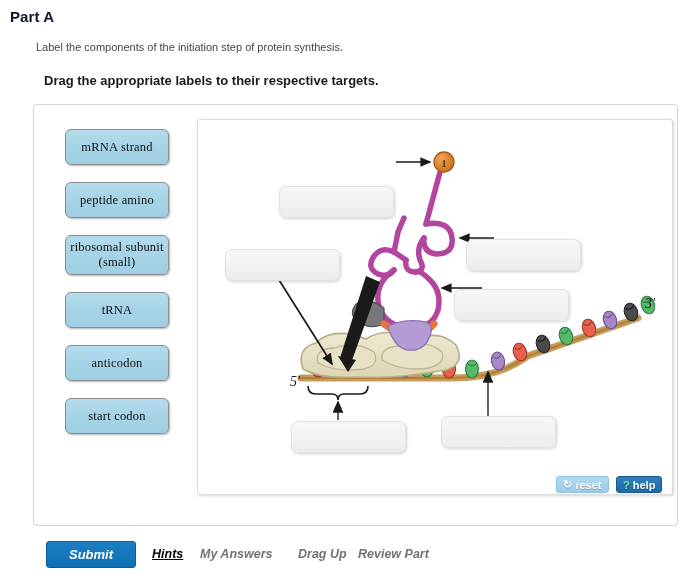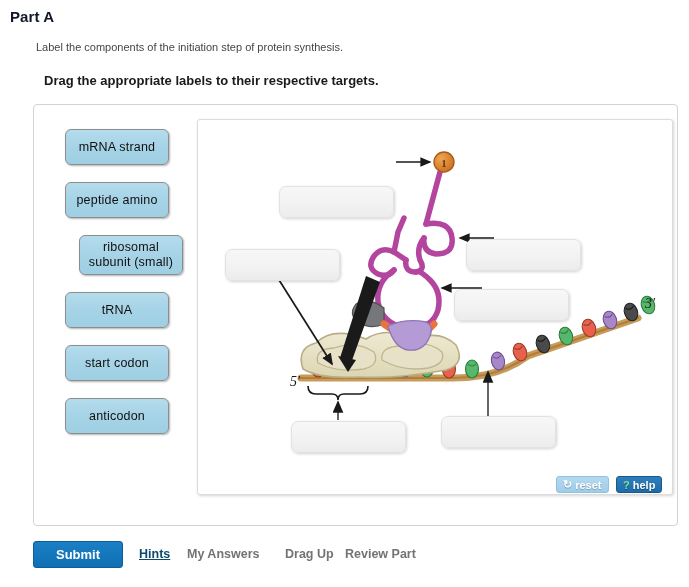--- a/index.html
+++ b/index.html
@@ -71,29 +71,29 @@
     margin-bottom: 17px;
     background: linear-gradient(180deg, #b4dced 0%, #a6d3e6 50%, #9fcfe3 100%);
     border: 1px solid #8d8d8d;
     border-radius: 6px;
     box-shadow: 1px 1px 2px rgba(0,0,0,0.30);
     display: flex;
     align-items: center;
     justify-content: center;
     text-align: center;
     font-size: 12.5px;
-    font-family: Liberation Sans, sans-serif;
+    font-family: Liberation Serif, serif;
     color: #101010;
     line-height: 15px;
     letter-spacing: 0.2px;
     box-sizing: border-box;
     cursor: move;
     padding: 4px 3px;
   }
-  .drag-label.two-line { min-height: 40px; margin-left: 14px; }
+  .drag-label.two-line { min-height: 40px; }
 
   
   .diagram-canvas {
     position: absolute;
     left: 163px;
     top: 14px;
     width: 474px;
     height: 374px;
     background: #ffffff;
     border: 1px solid #dcdcdc;
@@ -154,24 +154,25 @@
   .icon-glyph { font-size: 11px; line-height: 1; }
   .help-q {
     color:#7fe3a8;
     font-weight:bold;
     font-size:11px;
   }
 
   
   .footer {
     position: absolute;
-    left: 0;
+    left: 13px;
     top: 538px;
     width: 644px;
     height: 40px;
+    font-style: italic;
   }
   .submit-button {
     position: absolute;
     left: 33px;
     top: 3px;
     width: 88px;
     height: 25px;
     background: linear-gradient(180deg,#1b7fc4 0%, #0f6fb3 100%);
     border: 1px solid #0c5e99;
     border-radius: 3px;
@@ -186,40 +187,40 @@
   .footer-link {
     position: absolute;
     top: 9px;
     font-size: 12.5px;
     font-weight: bold;
     color: #737373;
     cursor: pointer;
     white-space: nowrap;
   }
   .footer-link.active {
-    color: #0c4a6e;
+    color: #000000;
     text-decoration: underline;
   }
 </style>
 </head>
 <body>
 
 <div class="part-title">Part A</div>
 <div class="prompt-text">Label the components of the initiation step of protein synthesis.</div>
 <div class="prompt-bold">Drag the appropriate labels to their respective targets.</div>
 
 <div class="answer-panel">
 
   <div class="label-bank">
     <div class="drag-label">mRNA strand</div>
     <div class="drag-label">peptide amino</div>
     <div class="drag-label two-line">ribosomal subunit (small)</div>
     <div class="drag-label">tRNA</div>
+    <div class="drag-label">anticodon</div>
     <div class="drag-label">start codon</div>
-    <div class="drag-label">anticodon</div>
   </div>
 
   <div class="diagram-canvas">
 
     <svg class="art-layer" viewBox="0 0 474 374">
       <defs>
         <marker id="ah" markerWidth="7" markerHeight="7" refX="6" refY="3" orient="auto">
           <path d="M0,0 L7,3 L0,6 Z" fill="#1a1a1a"></path>
         </marker>
         <linearGradient id="ribgrad" x1="0" y1="0" x2="0" y2="1">

